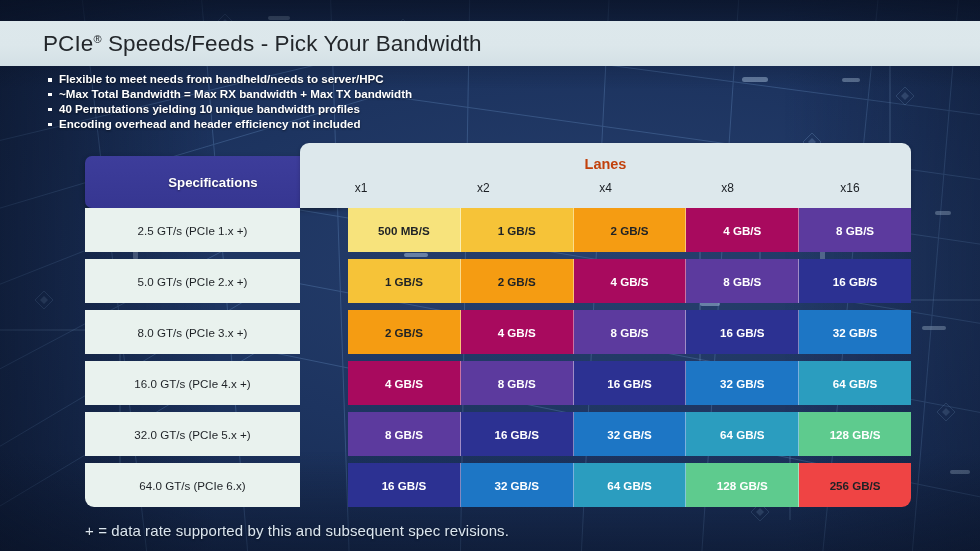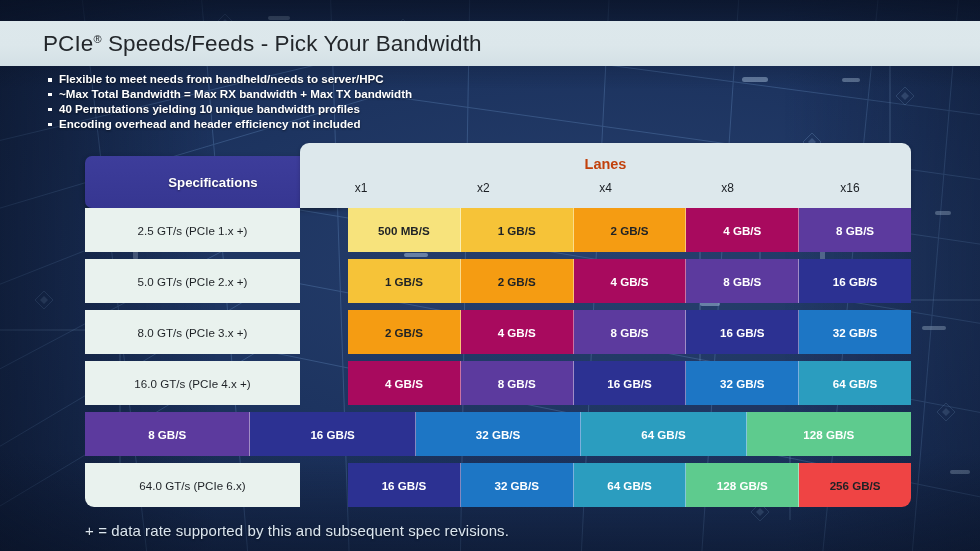--- a/index.html
+++ b/index.html
@@ -256,20 +256,21 @@
         <div class="label">16.0 GT/s (PCIe 4.x +)</div>
         <div class="cells">
           <div class="cell" style="background: rgb(168, 10, 94); color: rgb(255, 255, 255);">4 GB/S</div>
           <div class="cell" style="background: rgb(92, 58, 158); color: rgb(255, 255, 255);">8 GB/S</div>
           <div class="cell" style="background: rgb(44, 49, 146); color: rgb(255, 255, 255);">16 GB/S</div>
           <div class="cell" style="background: rgb(29, 118, 197); color: rgb(255, 255, 255);">32 GB/S</div>
           <div class="cell" style="background: rgb(43, 157, 191); color: rgb(255, 255, 255);">64 GB/S</div>
         </div>
       </div>
       <div class="row">
+        <div class="label">32.0 GT/s (PCIe 5.x +)</div>
         <div class="cells">
           <div class="cell" style="background: rgb(92, 58, 158); color: rgb(255, 255, 255);">8 GB/S</div>
           <div class="cell" style="background: rgb(44, 49, 146); color: rgb(255, 255, 255);">16 GB/S</div>
           <div class="cell" style="background: rgb(29, 118, 197); color: rgb(255, 255, 255);">32 GB/S</div>
           <div class="cell" style="background: rgb(43, 157, 191); color: rgb(255, 255, 255);">64 GB/S</div>
           <div class="cell" style="background: rgb(94, 203, 142); color: rgb(255, 255, 255);">128 GB/S</div>
         </div>
       </div>
       <div class="row">
         <div class="label">64.0 GT/s (PCIe 6.x)</div>

